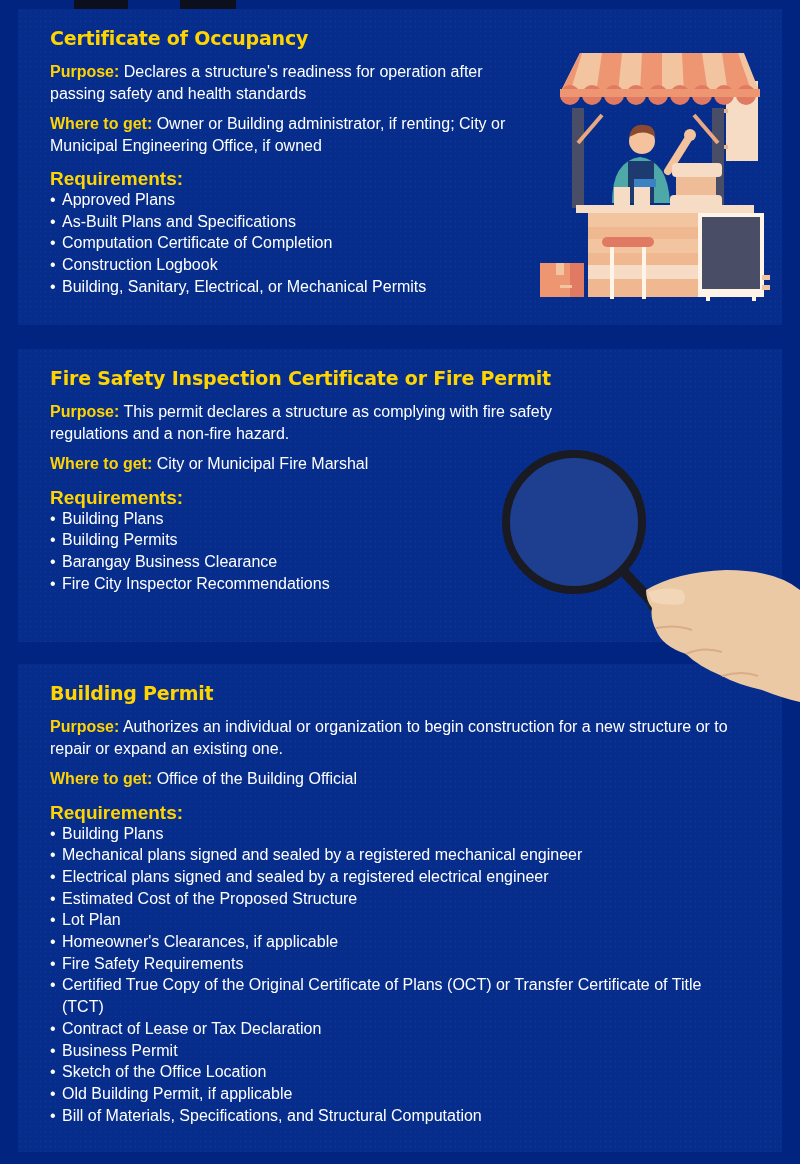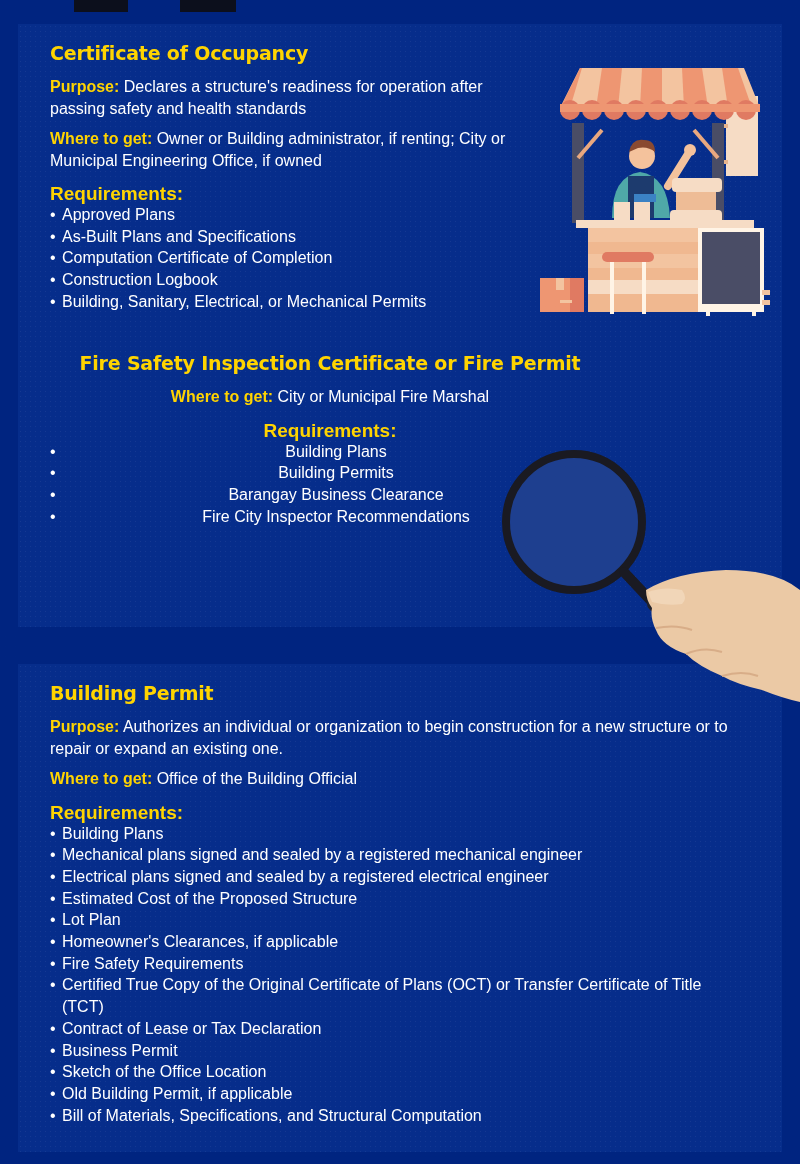--- a/index.html
+++ b/index.html
@@ -18,22 +18,22 @@
       position: absolute; top: 0; height: 12px; background: #0c0f1c;
     }
     .panel {
       position: absolute;
       left: 18px;
       width: 764px;
       background-color: #062d8b;
       background-image: radial-gradient(rgba(255,255,255,0.06) 0.8px, transparent 1px);
       background-size: 5px 5px;
     }
-    #p1 { top: 24px; height: 316px; }
-    #p2 { top: 334px; height: 293px; text-align: center; }
+    #p1 { top: 9px; height: 316px; }
+    #p2 { top: 349px; height: 293px; }
     #p3 { top: 664px; height: 488px; }
 
     .content {
       position: absolute;
       left: 32px;
       top: 18px;
       color: #ffffff;
     }
     .title {
       font-family: "DejaVu Sans", sans-serif;
@@ -182,20 +182,21 @@
     <rect x="40" y="232" width="12" height="3" fill="#f3c4a0"></rect>
 
     <rect x="242" y="222" width="28" height="5" fill="#f3c4a0"></rect>
     <rect x="242" y="232" width="28" height="5" fill="#f3c4a0"></rect>
   </svg>
 </section>
 
 <section class="panel" id="p2">
   <div class="content">
     <h2 class="title">Fire Safety Inspection Certificate or Fire Permit</h2>
+    <p class="para"><span class="label">Purpose:</span><span> This permit declares a structure as complying with fire safety regulations and a non-fire hazard.</span></p>
     <p class="para"><span class="label">Where to get:</span><span> City or Municipal Fire Marshal</span></p>
     <div class="req-label">Requirements:</div>
     <ul class="reqs">
       <li>Building Plans</li>
       <li>Building Permits</li>
       <li>Barangay Business Clearance</li>
       <li>Fire City Inspector Recommendations</li>
     </ul>
   </div>
 </section>

